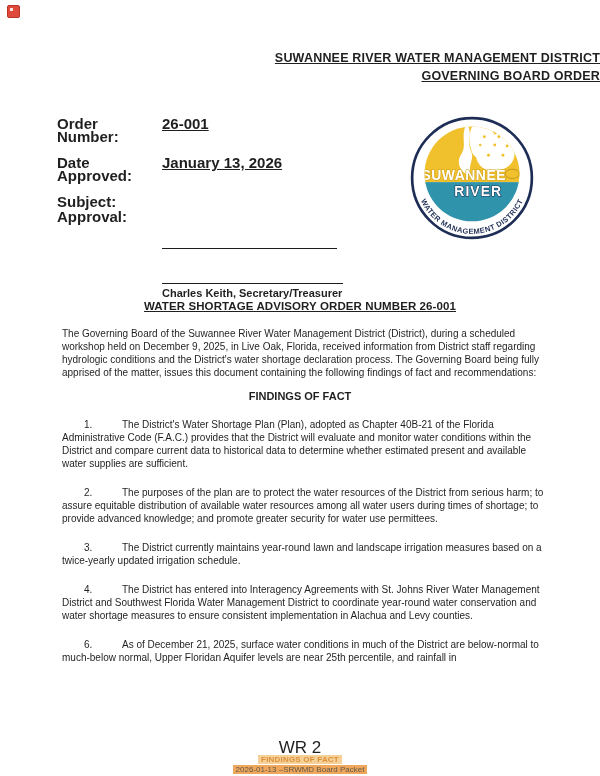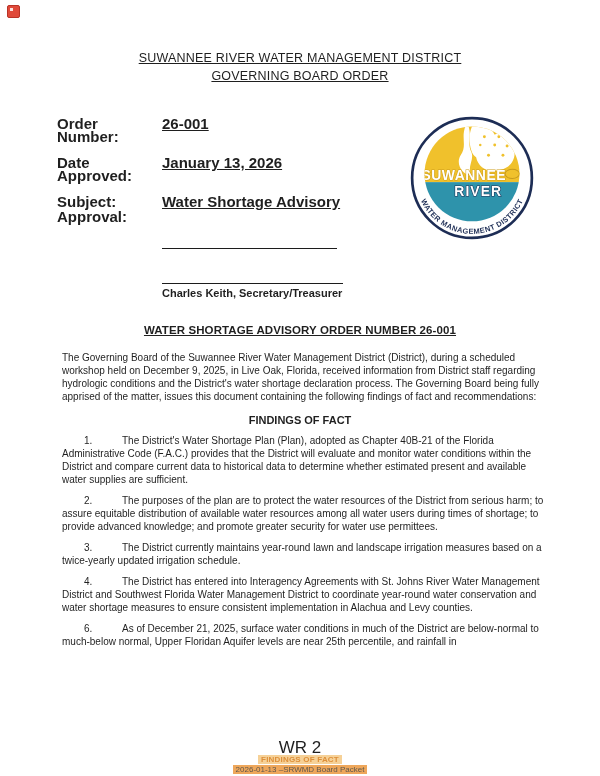--- a/index.html
+++ b/index.html
@@ -5,42 +5,42 @@
   html,body{margin:0;padding:0;background:#fff;}
   .page{
     position:relative;width:600px;height:776px;background:#fff;overflow:hidden;
     font-family:"Liberation Sans",sans-serif;color:#1f1f1f;
   }
   
   .bimg{position:absolute;left:7px;top:5px;width:11px;height:11px;background:#e04a3a;
         border:1px solid #b93327;border-radius:2px;}
   .bimg:before{content:"";position:absolute;left:2px;top:2px;width:3px;height:3px;background:#fff;opacity:.85;}
 
-  .doc-title{padding-top:49px;text-align:center;font-weight:normal;font-size:12.5px;
+  .doc-title{padding-top:49px;text-align:right;font-weight:bold;font-size:12.5px;
              line-height:18px;letter-spacing:.2px;}
   .doc-title .line{text-decoration:underline;}
 
   .meta{margin:32px 8px 0 57px;font-size:15px;font-weight:bold;line-height:13px;}
   .meta-row{display:flex;margin-bottom:13px;}
   .meta-label{width:105px;flex:0 0 105px;}
   .meta-label .lbl2{display:block;margin-top:2px;}
   .meta-value{text-decoration:underline;}
 
   .sig-block{margin:25px 0 0 162px;font-size:11px;font-weight:bold;line-height:13px;}
   .sig-rule{width:175px;border-bottom:1.4px solid #1c1c1c;height:0;margin-bottom:3px;}
   .sig+.sig{margin-top:34px;}
   .sig2 .sig-rule{width:181px;}
 
-  .order-heading{margin-top:24px;text-align:center;font-weight:bold;font-size:11.5px;
+  .order-heading{text-align:center;font-weight:bold;font-size:11.5px;
                  text-decoration:underline;letter-spacing:.1px;}
 
   .body-copy{font-size:10px;line-height:13px;}
   .intro{margin:15px 52px 0 62px;}
   .findings-heading{margin-top:11px;text-align:center;font-weight:bold;font-size:11px;}
-  .finding{margin:8px 52px 0 62px;}
+  .finding{margin:16px 52px 0 62px;}
   .f-num{display:inline-block;width:60px;padding-left:22px;box-sizing:border-box;}
 
   .logo-wrap{position:absolute;left:408px;top:114px;width:128px;height:128px;}
 
   .wr-label{position:absolute;left:0;right:0;top:738px;text-align:center;font-size:17px;}
   .stamp{position:absolute;left:0;right:0;top:755px;text-align:center;font-size:8px;line-height:9px;}
   .stamp-line{display:inline-block;padding:0 3px;}
   .stamp-line1{background:#f6d197;color:#dd8f3a;font-weight:bold;letter-spacing:.2px;}
   .stamp-line2{background:#eea75b;color:#5f584c;margin-top:1px;}
 </style>
@@ -63,21 +63,20 @@
     </div>
     <div class="meta-row">
       <span class="meta-label">Date Approved:</span>
       <span class="meta-value">January 13, 2026</span>
     </div>
     <div class="meta-row">
       <span class="meta-label">
         <span>Subject:</span>
         <span class="lbl2">Approval:</span>
       </span>
-      <span class="meta-value">Water Shortage Advisory</span>
     </div>
   </div>
 
   <div class="logo-wrap">
     <svg width="128" height="128" viewBox="0 0 124 124">
       <defs>
         <clipPath id="disc">
             <circle cx="62" cy="58" r="46"></circle>
           </clipPath>
         <path id="arcpath" d="M 9.8,76 A 54,54 0 0 0 114.2,76" fill="none"></path>

